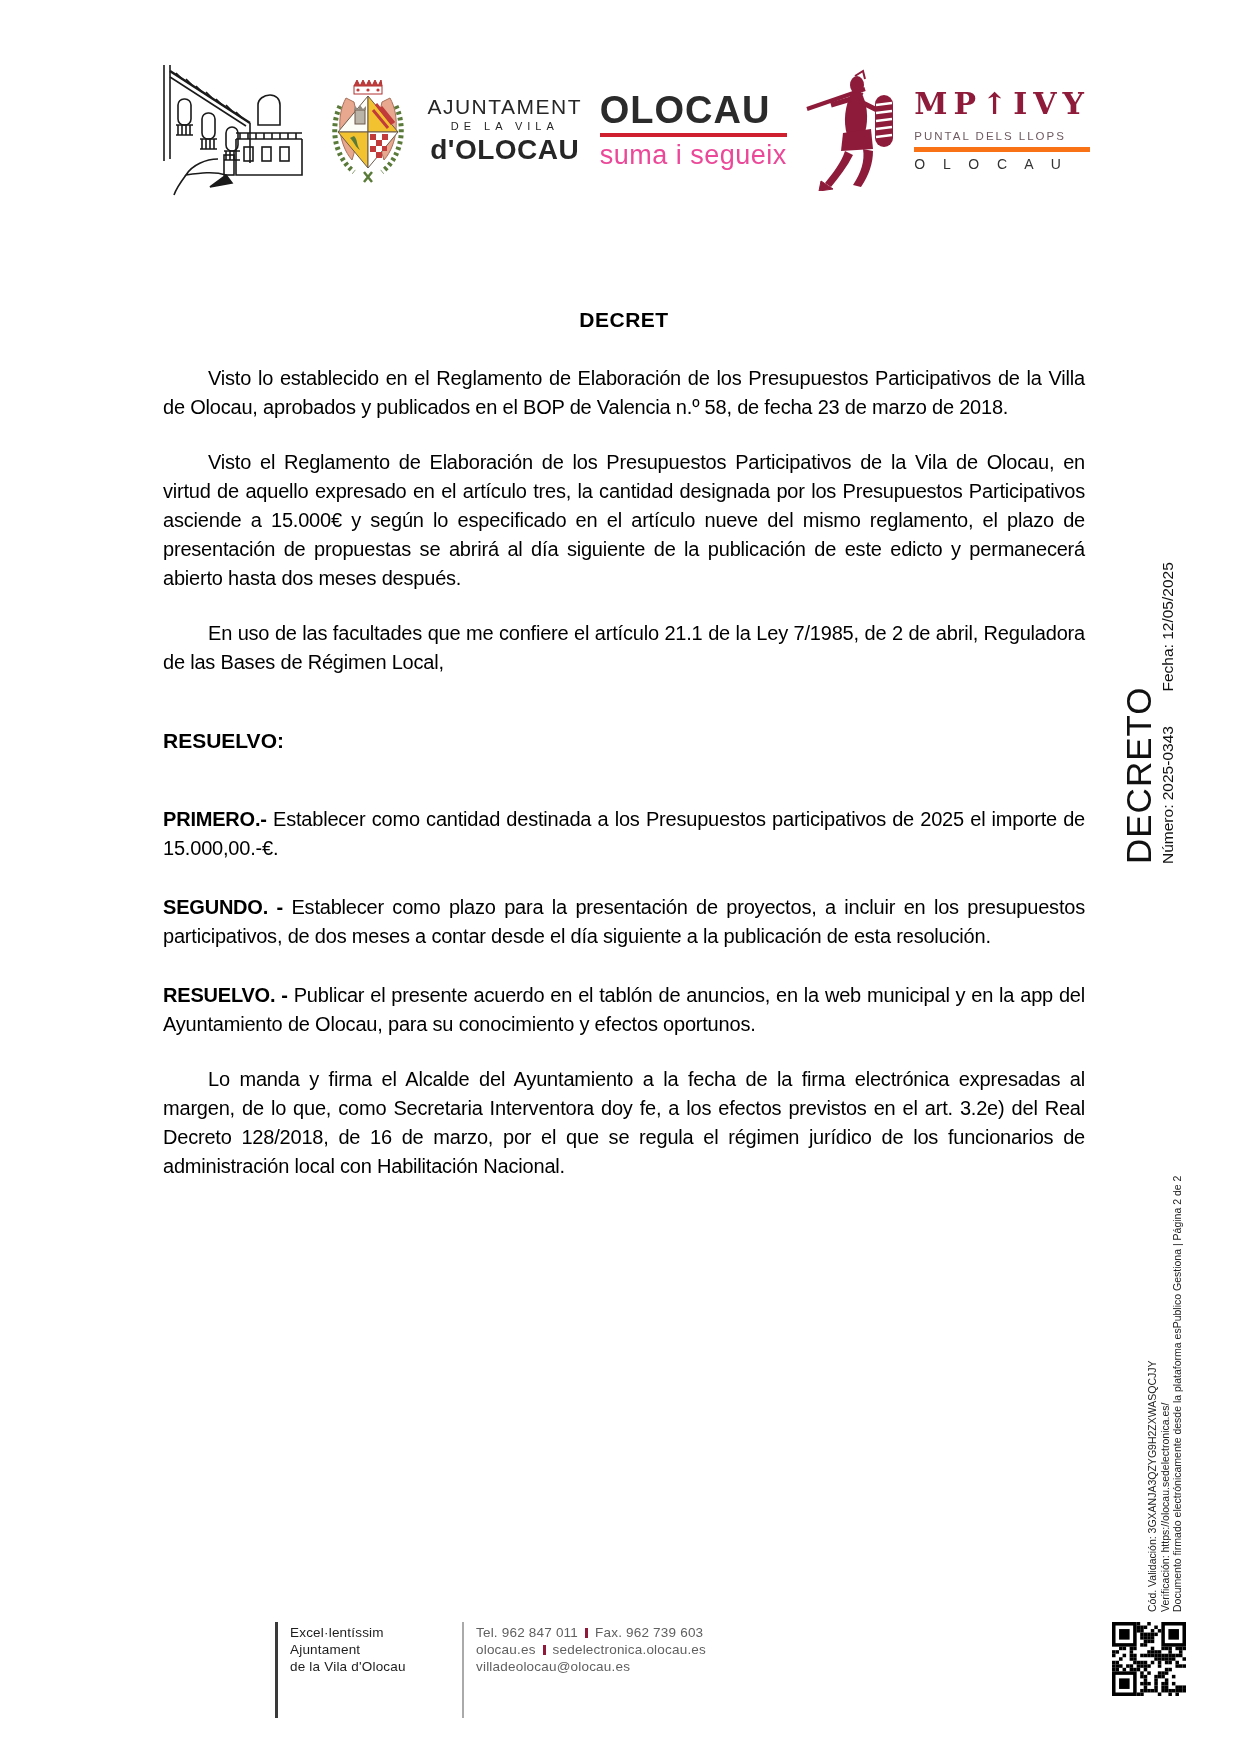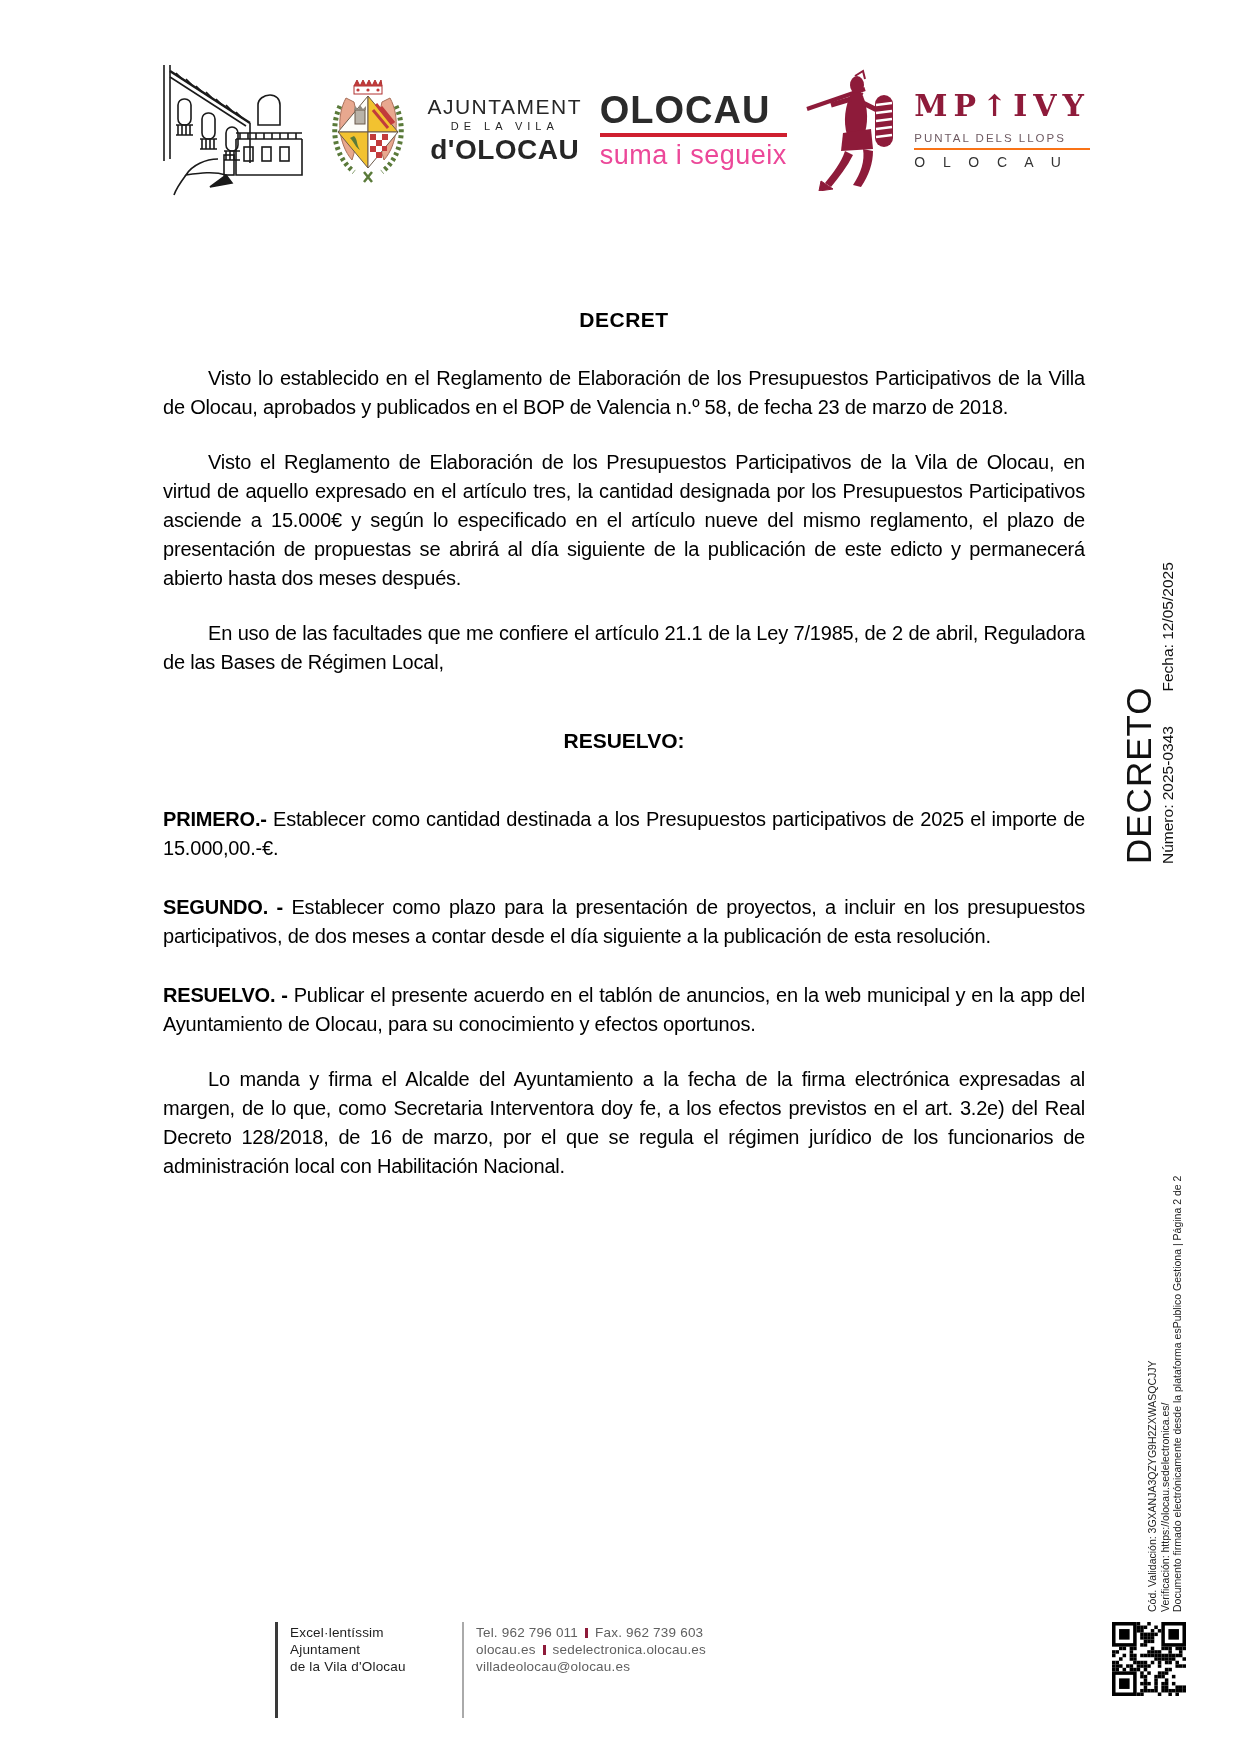--- a/index.html
+++ b/index.html
@@ -16,30 +16,30 @@
   .aj-text{line-height:1;text-align:center;color:#262626;}
   .aj-text .l1{font-size:21px;font-weight:500;letter-spacing:1.5px;}
   .aj-text .l2{font-size:11px;letter-spacing:5px;margin-top:4px;}
   .aj-text .l3{font-size:28px;font-weight:600;margin-top:4px;letter-spacing:.5px;}
   .olocau-brand{text-align:left;line-height:1;}
   .olocau-brand .big{font-size:38px;font-weight:800;letter-spacing:1px;color:#2b2b2b;}
   .olocau-brand .rule{height:4px;background:#cf2030;margin:4px 0 5px 0;}
   .olocau-brand .sub{font-size:27px;font-weight:400;color:#ec4899;letter-spacing:.5px;}
   .puntal{line-height:1;text-align:left;}
   .puntal .iber{font-size:30px;color:#8e1b3a;font-weight:700;letter-spacing:6px;font-family:"DejaVu Serif",serif;}
-  .puntal .nm{font-size:11.5px;letter-spacing:2px;color:#6e5a62;margin-top:12px;padding-bottom:4px;border-bottom:2px solid #f97316;}
+  .puntal .nm{font-size:11.5px;letter-spacing:2px;color:#6e5a62;margin-top:12px;padding-bottom:4px;border-bottom:5px solid #f97316;}
   .puntal .tw{font-size:14px;letter-spacing:7px;color:#333;margin-top:5px;}
   
   .doc-col{position:absolute;left:163px;top:300px;width:922px;}
   .doc-title{font-size:21px;font-weight:700;text-align:center;margin:8px 0 8px 0;letter-spacing:.5px;}
   .doc-col p{font-size:20px;line-height:29px;text-align:justify;margin:0;letter-spacing:-0.2px;}
   .doc-col p.ind{text-indent:45px;}
   .mt1{margin-top:32px !important;}
   .mt2{margin-top:26px !important;}
-  .res-head{font-size:21px;font-weight:700;text-align:center;margin:52px 0 0 0;}
+  .res-head{font-size:21px;font-weight:700;margin:52px 0 0 0;}
   .res-item{margin-top:30px !important;}
   .res-item.first{margin-top:52px !important;}
   .res-item strong{font-weight:700;}
   .firmado{font-size:21px;font-weight:700;text-align:center;margin:80px 0 0 0;letter-spacing:.3px;}
   
   .decreto-rot{
     position:absolute;left:1121px;top:864px;transform:rotate(-90deg);
     transform-origin:0 0;white-space:nowrap;line-height:1;
   }
   .decreto-rot .t{font-size:35px;color:#111;letter-spacing:1px;}
@@ -386,21 +386,21 @@
     <div class="vbar"></div>
     <div class="col org">
       <div>Excel·lentíssim</div>
       <div>Ajuntament</div>
       <div>de la Vila d'Olocau</div>
     </div>
     <div class="sep"></div>
     <div class="sep"></div>
     <div class="col">
       <div>
-        <span>Tel. 962 796 011</span><span class="redtick"></span><span>Fax. 962 739 603</span>
+        <span>Tel. 962 847 011</span><span class="redtick"></span><span>Fax. 962 739 603</span>
       </div>
       <div>
         <span>olocau.es</span><span class="redtick"></span><span>sedelectronica.olocau.es</span>
       </div>
       <div>villadeolocau@olocau.es</div>
     </div>
   </footer>
 
 </div>
 

